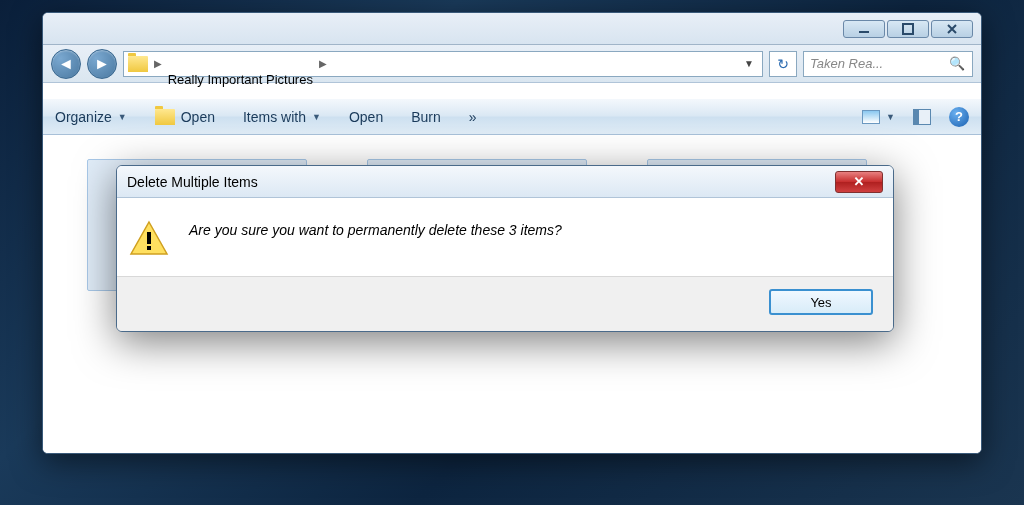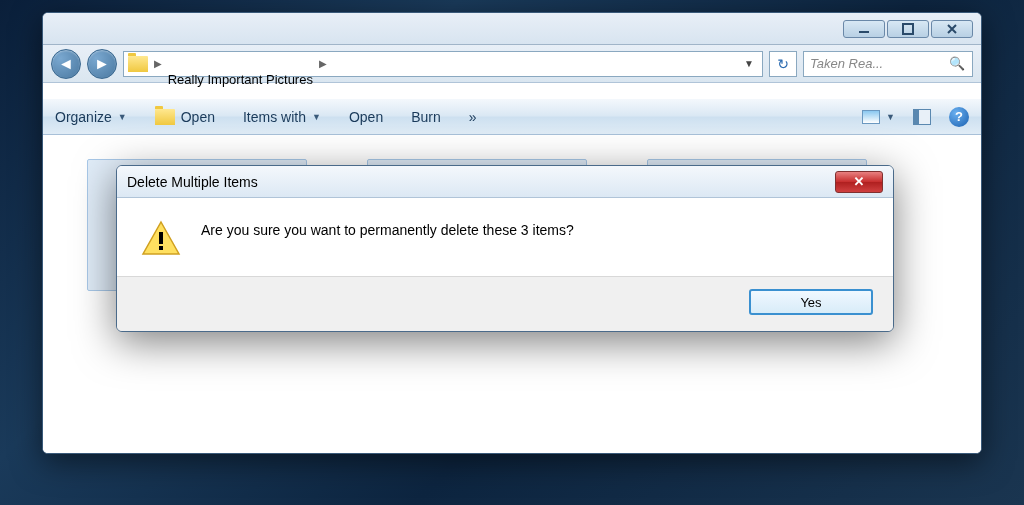--- a/index.html
+++ b/index.html
@@ -30,26 +30,26 @@
 .folder-item { width:220px; display:flex; flex-direction:column; align-items:center; gap:8px; padding:8px; }
 .folder-item.sel { background:#e0ecf8; border:1px solid #a8c8e8; border-radius:2px; }
 .big-folder { width:110px; height:88px; position:relative; }
 .big-folder::before { content:""; position:absolute; top:8px; left:6px; width:98px; height:72px; background:linear-gradient(135deg,#ffe878,#f8c830); border-radius:3px; transform:skewY(-2deg); }
 .big-folder::after { content:""; position:absolute; top:0; left:4px; width:44px; height:14px; background:linear-gradient(#ffe878,#f8d040); border-radius:3px 3px 0 0; }
 .big-folder .front { position:absolute; top:14px; left:0; width:102px; height:74px; background:linear-gradient(145deg,#fff0a0,#f8d040 60%,#e8b820); border-radius:3px; transform:skewY(3deg); box-shadow:inset 0 1px 2px rgba(255,255,255,.6); }
 .folder-label { font-size:14px; color:#000; text-align:center; line-height:1.3; }
 .dialog { position:absolute; top:165px; left:116px; width:778px; border:1px solid #4a6a8a; border-radius:6px; box-shadow:0 10px 40px rgba(0,0,0,.5); background:#f0f0f0; overflow:hidden; }
 .dlg-title { height:32px; background:linear-gradient(#f4f8fc,#dce8f4); display:flex; align-items:center; padding:0 10px; font-size:14px; color:#000; border-bottom:1px solid #b0c4d8;gap:16px; }
 .dlg-close { margin-left:auto; width:48px; height:22px; background:linear-gradient(#e88080,#c83030 48%,#b02020 52%,#d04040); border:1px solid #803030; border-radius:3px; color:#fff; display:flex; align-items:center; justify-content:center; font-weight:bold; font-size:13px; }
-.dlg-body { padding:22px 24px 20px; background:#fff; display:flex; gap:20px; align-items:flex-start; }
+.dlg-body { padding:22px 12px 20px; background:#fff; display:flex; gap:20px; align-items:flex-start;font-style:italic; }
 .warn-ico { width:40px; height:36px; position:relative; }
 .warn-ico svg { width:100%; height:100%; }
 .dlg-msg { font-size:14px; color:#000; padding-top:2px; }
 .dlg-btns { padding:12px 20px 16px; background:#f0f0f0; display:flex; justify-content:flex-end; gap:12px; border-top:1px solid #d8d8d8; }
-.dlg-btn { width:124px; height:26px; border:1px solid #888; border-radius:3px; background:linear-gradient(#fafafa,#e4e4e4); font-size:13px; color:#000; display:flex; align-items:center; justify-content:center; }
+.dlg-btn { width:104px; height:26px; border:1px solid #888; border-radius:3px; background:linear-gradient(#fafafa,#e4e4e4); font-size:13px; color:#000; display:flex; align-items:center; justify-content:center; }
 .dlg-btn.primary { border:2px solid #3a90d0; background:linear-gradient(#f0f8ff,#d8ecf8); }
 </style>
 </head>
 <body>
 
 <div class="window">
   <div class="titlebar">
     <div class="win-btn">
         <svg width="12" height="12" viewBox="0 0 12 12">
           <rect x="1" y="8" width="10" height="2" fill="#2a4a6a"></rect>

